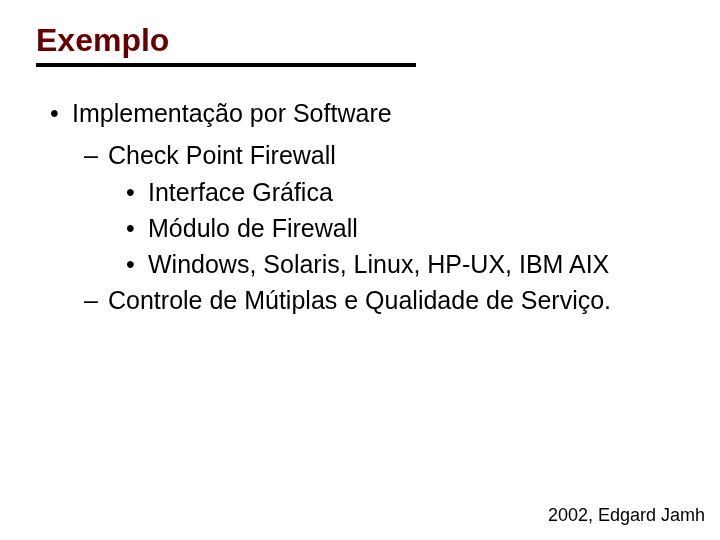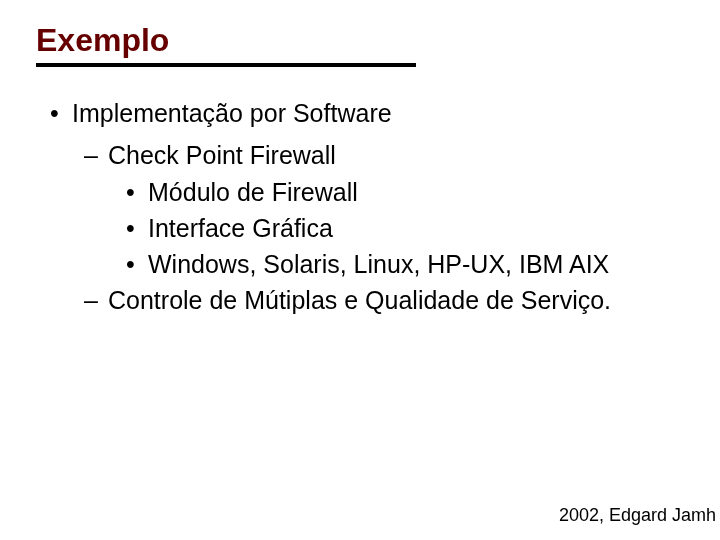--- a/index.html
+++ b/index.html
@@ -7,44 +7,44 @@
   .slide { position: relative; width: 720px; height: 540px; padding: 22px 36px 0 36px; }
   .title { font-size: 32px; font-weight: bold; color: #660000; margin-bottom: 4px; }
   .rule { height: 4px; background: #000; width: 380px; margin-bottom: 28px; }
   .content { font-size: 25px; line-height: 1.45; }
   .lvl1 { padding-left: 14px; margin-bottom: 6px; }
   .lvl1 .bullet { display: inline-block; width: 22px; }
   .lvl2 { padding-left: 48px; }
   .lvl2 .dash { display: inline-block; width: 24px; }
   .lvl3 { padding-left: 90px; }
   .lvl3 .dot { display: inline-block; width: 22px; }
-  .footer { position: absolute; bottom: 14px; right: 4px; font-size: 18px; white-space: nowrap; }
+  .footer { position: absolute; bottom: 14px; right: 15px; font-size: 18px; white-space: nowrap; }
 </style>
 </head>
 <body>
 
 <div class="slide">
 
   <div class="title">Exemplo</div>
   <div class="rule"></div>
 
   <div class="content">
 
     <div class="lvl1">
       <span class="bullet">•</span><span>Implementação por Software</span>
     </div>
 
     <div class="lvl2">
       <span class="dash">–</span><span>Check Point Firewall</span>
     </div>
     <div class="lvl3">
-      <span class="dot">•</span><span>Módulo de Firewall</span>
+      <span class="dot">•</span><span>Interface Gráfica</span>
     </div>
     <div class="lvl3">
-      <span class="dot">•</span><span>Interface Gráfica</span>
+      <span class="dot">•</span><span>Módulo de Firewall</span>
     </div>
 
     <div class="lvl3">
       <span class="dot">•</span><span>Windows, Solaris, Linux, HP-UX, IBM AIX</span>
     </div>
 
     <div class="lvl2">
       <span class="dash">–</span><span>Controle de Mútiplas e Qualidade de Serviço.</span>
     </div>
 

